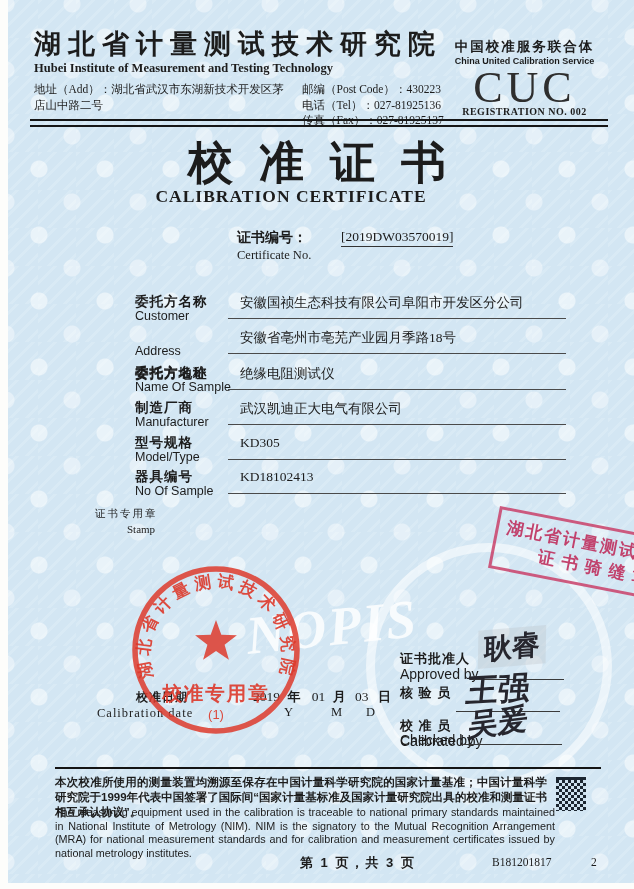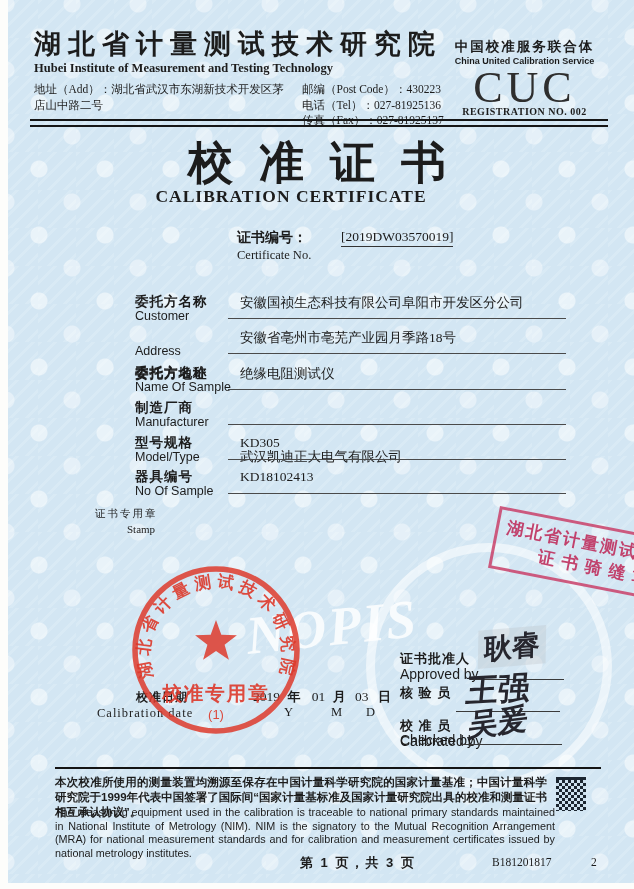--- a/index.html
+++ b/index.html
@@ -123,21 +123,21 @@
   <div class="abs fval song z2" style="top:329px;">安徽省亳州市亳芜产业园月季路18号</div>
   <div class="abs fline z2" style="top:353px;"></div>
 
   <div class="abs flabel hei z2" style="top:364px;">委托方名称</div>
   <div class="abs flabel-en hei z2" style="top:380px;">Name Of Sample</div>
   <div class="abs fval song z2" style="top:365px;">绝缘电阻测试仪</div>
   <div class="abs fline z2" style="top:389px;"></div>
 
   <div class="abs flabel hei z2" style="top:399px;">制造厂商</div>
   <div class="abs flabel-en hei z2" style="top:415px;">Manufacturer</div>
-  <div class="abs fval song z2" style="top:400px;margin-top:48px;">武汉凯迪正大电气有限公司</div>
+  <div class="abs fval song z2" style="top:400px;">武汉凯迪正大电气有限公司</div>
   <div class="abs fline z2" style="top:424px;"></div>
 
   <div class="abs flabel hei z2" style="top:434px;">型号规格</div>
   <div class="abs flabel-en hei z2" style="top:450px;">Model/Type</div>
   <div class="abs fval song z2" style="top:435px;">KD305</div>
   <div class="abs fline z2" style="top:459px;"></div>
 
   <div class="abs flabel hei z2" style="top:468px;">器具编号</div>
   <div class="abs flabel-en hei z2" style="top:484px;">No Of Sample</div>
   <div class="abs fval song z2" style="top:469px;">KD18102413</div>

